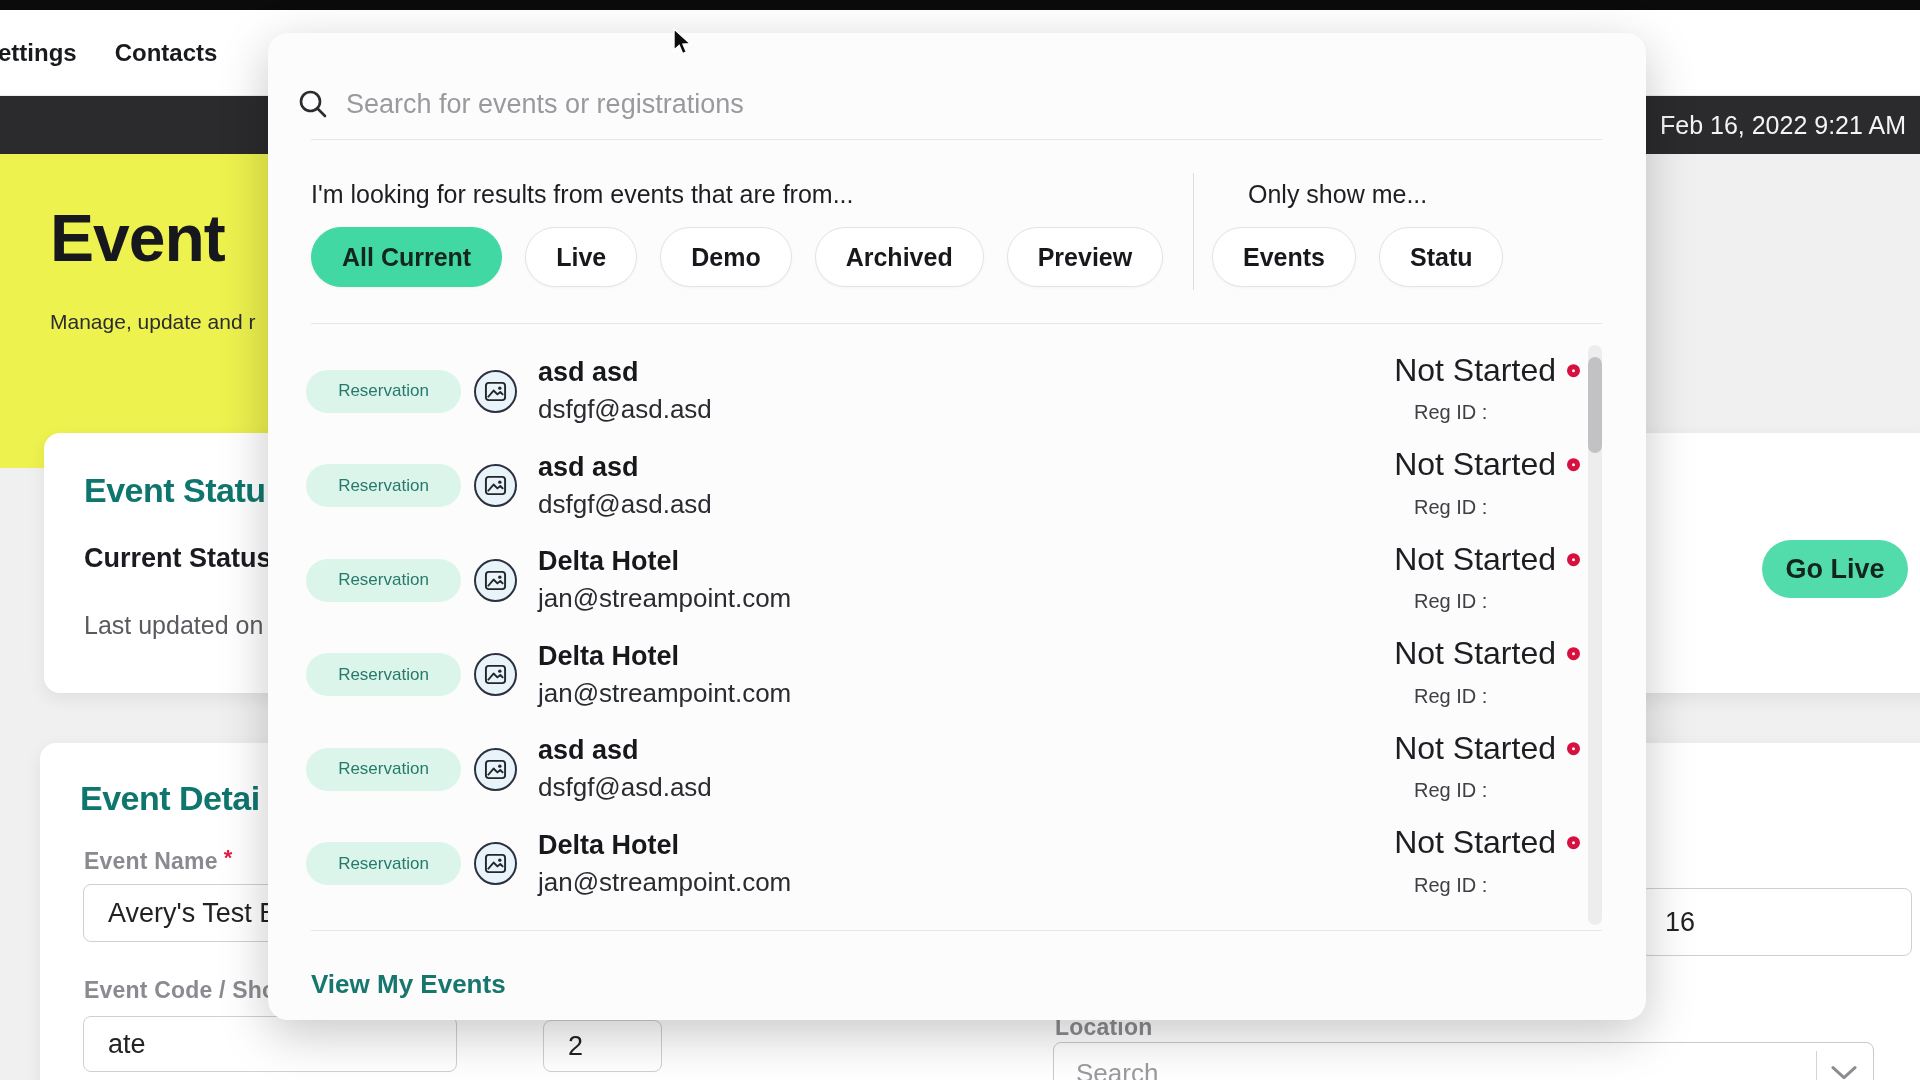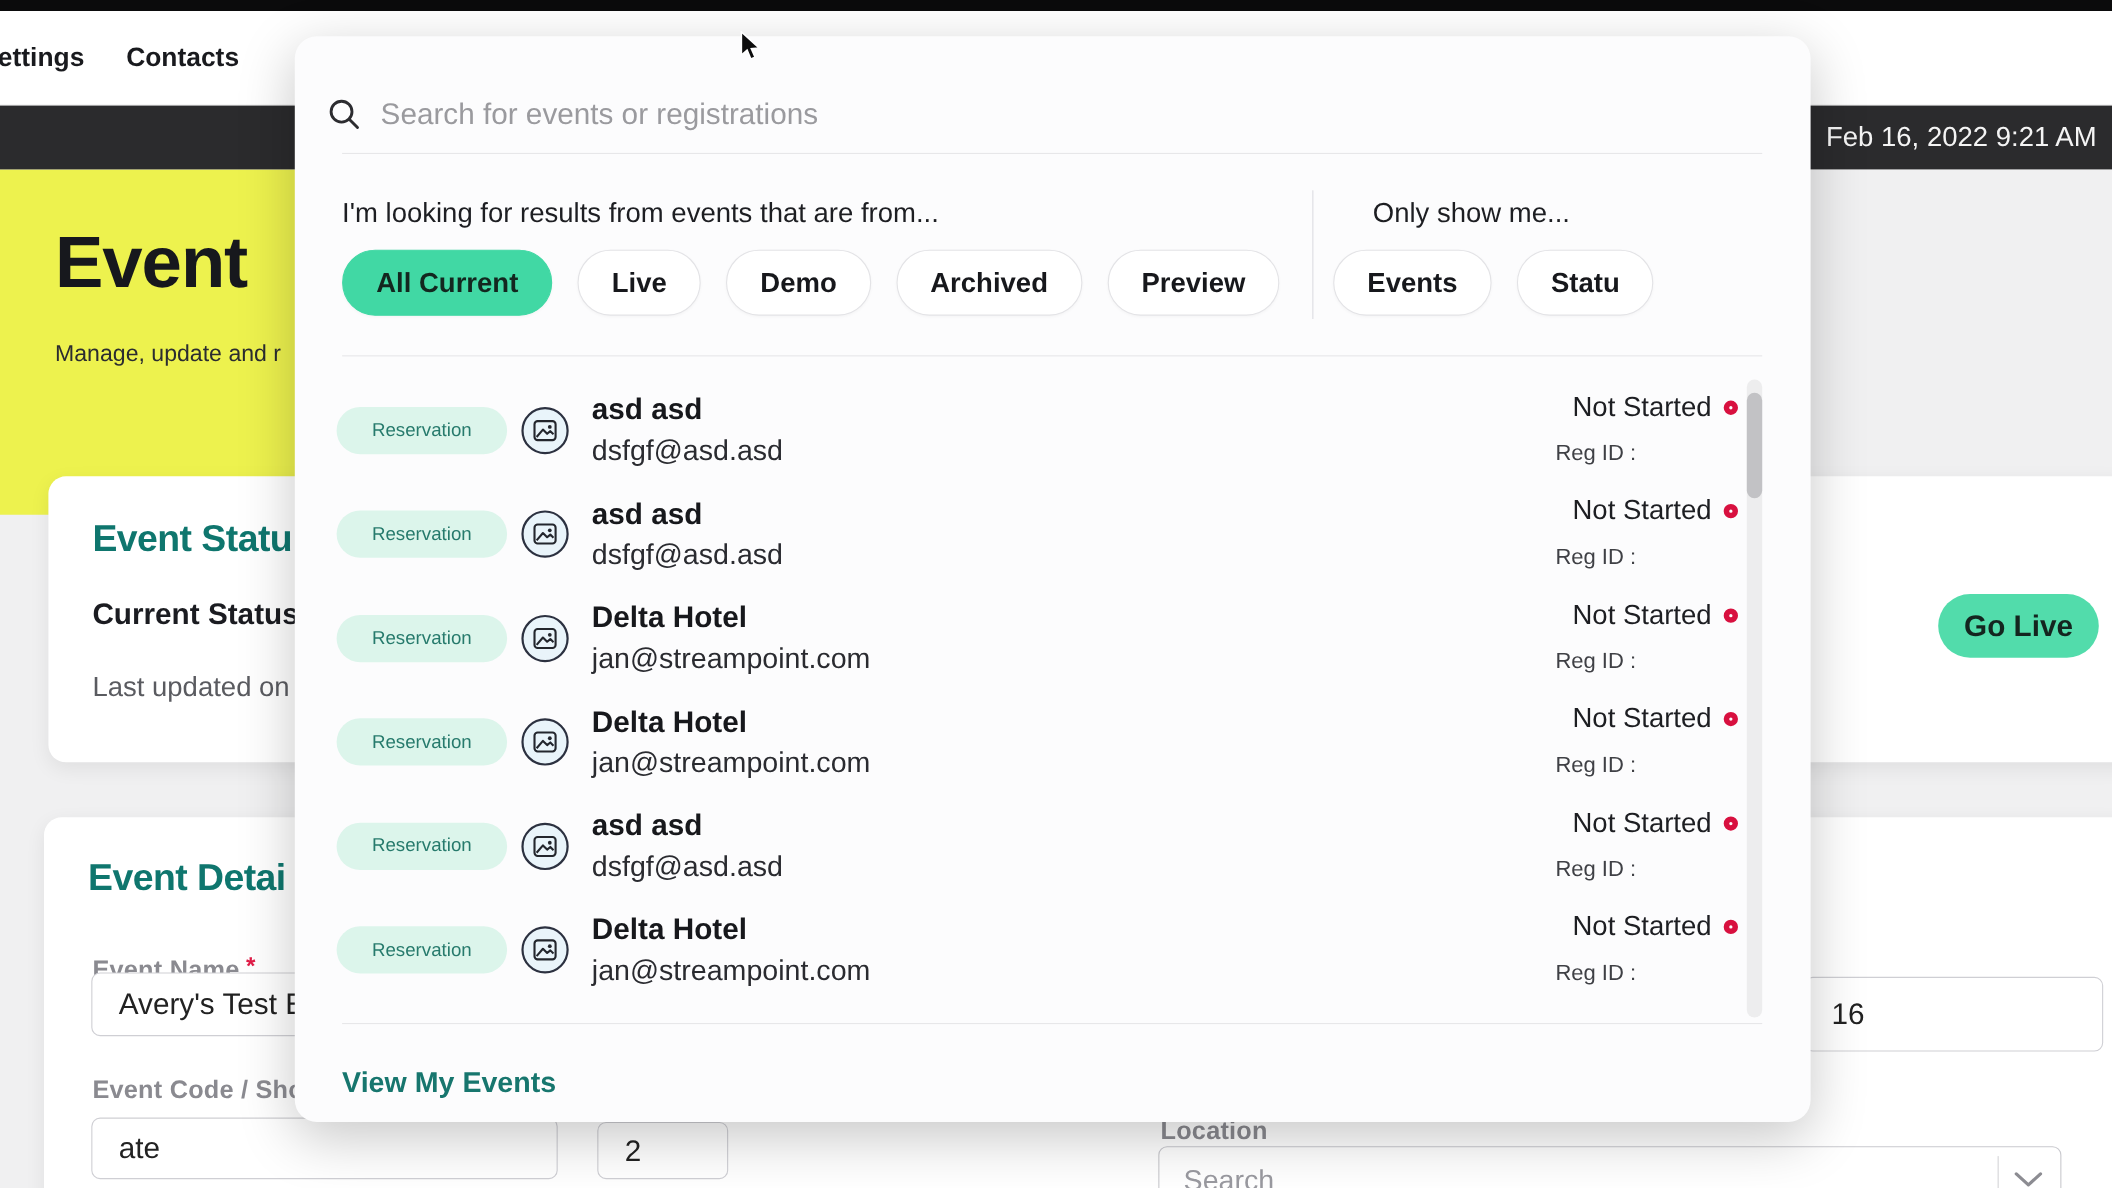--- a/index.html
+++ b/index.html
@@ -34,24 +34,24 @@
   .status-updated { position:absolute; left:40px; top:178px; font-size:25px; color:#5a5b60; }
   .go-live { position:absolute; left:1718px; top:107px; width:146px; height:58px; border-radius:29px;
              background:#52dcab; border:none; font-size:27px; font-weight:700; color:#14251f;
              display:flex; align-items:center; justify-content:center; cursor:pointer; }
 
   .detail-title { top:36px; }
   .field-label { position:absolute; font-size:23px; font-weight:700; color:#8a8a90; letter-spacing:0.2px; }
   .req { color:#e11d48; margin-left:6px; font-size:22px; vertical-align:4px; }
   .tinput { position:absolute; background:#fff; border:1px solid #cfcfd4; border-radius:8px;
             font-size:27px; color:#222; display:flex; align-items:center; padding-left:24px; }
-  .lbl-event-name { left:44px; top:102px;margin-top:20px; }
+  .lbl-event-name { left:44px; top:102px; }
   .in-event-name  { left:43px; top:141px; width:470px; height:58px; }
   .lbl-event-code { left:44px; top:234px; }
-  .in-event-code  { left:43px; top:273px; width:424px; height:56px; }
+  .in-event-code  { left:43px; top:273px; width:374px; height:56px; }
   .in-two         { left:503px; top:277px; width:119px; height:52px; }
   .in-sixteen     { left:1600px; top:145px; width:272px; height:68px; }
   .lbl-location   { left:1015px; top:271px; }
   .select { left:1013px; top:299px; width:821px; height:62px; position:absolute; background:#fff;
             border:1px solid #c9c9ce; border-radius:8px; display:flex; align-items:center; padding-left:22px; }
   .select .ph { font-size:26px; color:#9a9aa0; }
   .select .sep { position:absolute; right:56px; top:8px; bottom:8px; width:1px; background:#d4d4d8; }
   .select .chev { position:absolute; right:16px; top:50%; transform:translateY(-42%); }
 
   
@@ -80,21 +80,21 @@
   .rrow { position:relative; height:94.5px; display:flex; align-items:center; }
   .badge { width:155px; height:43px; border-radius:22px; background:#dcf5eb; color:#267a6c;
            font-size:17px; display:flex; align-items:center; justify-content:center; flex:0 0 auto; }
   .avatar { width:43px; height:43px; border-radius:50%; background:#e9f4fa; border:2px solid #2c3140;
             margin-left:13px; flex:0 0 auto; display:flex; align-items:center; justify-content:center; }
   .rtext { margin-left:21px; }
   .rname { font-size:27px; font-weight:700; color:#17181c; line-height:37px; }
   .remail { font-size:26px; color:#2a2b30; line-height:37px; }
   .rstatus { position:absolute; right:22px; top:50%; transform:translateY(-52%); width:200px; }
   .sline { display:flex; align-items:center; justify-content:flex-end; gap:11px; height:28px; }
-  .sline .stext { font-size:25px; color:#1d1e22; }
+  .sline .stext { font-size:32px; color:#1d1e22; }
   .ring { width:13px; height:13px; border:5px solid #d8103f; border-radius:50%; flex:0 0 auto; }
   .regid { margin-top:17px; font-size:20px; color:#3f4045; padding-left:34px; height:22px; }
 
   .mscroll-track { position:absolute; left:1320px; top:312px; width:14px; height:580px;
                    background:#ededee; border-radius:7px; }
   .mscroll-thumb { position:absolute; left:0; top:12px; width:14px; height:96px; background:#c2c2c5; border-radius:7px; }
 
   .mfooter-link { position:absolute; left:43px; top:936px; font-size:26px; font-weight:700; color:#17766e; cursor:pointer; }
 
   .cursor { position:absolute; left:672px; top:28px; z-index:99; }

